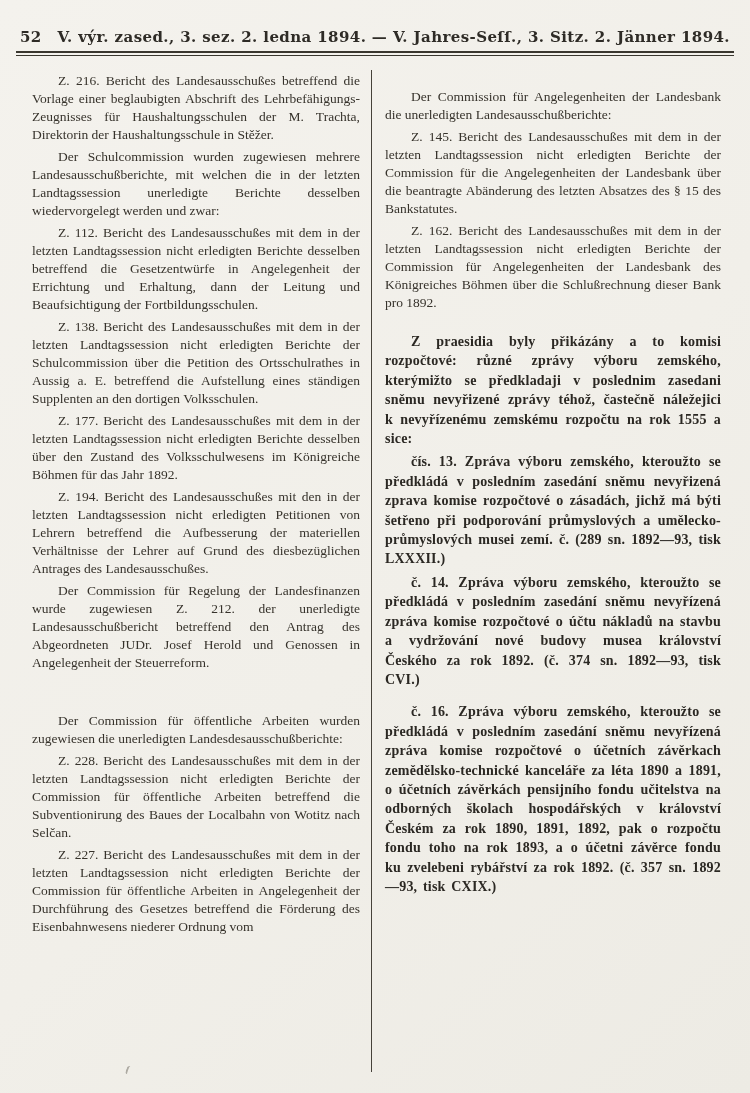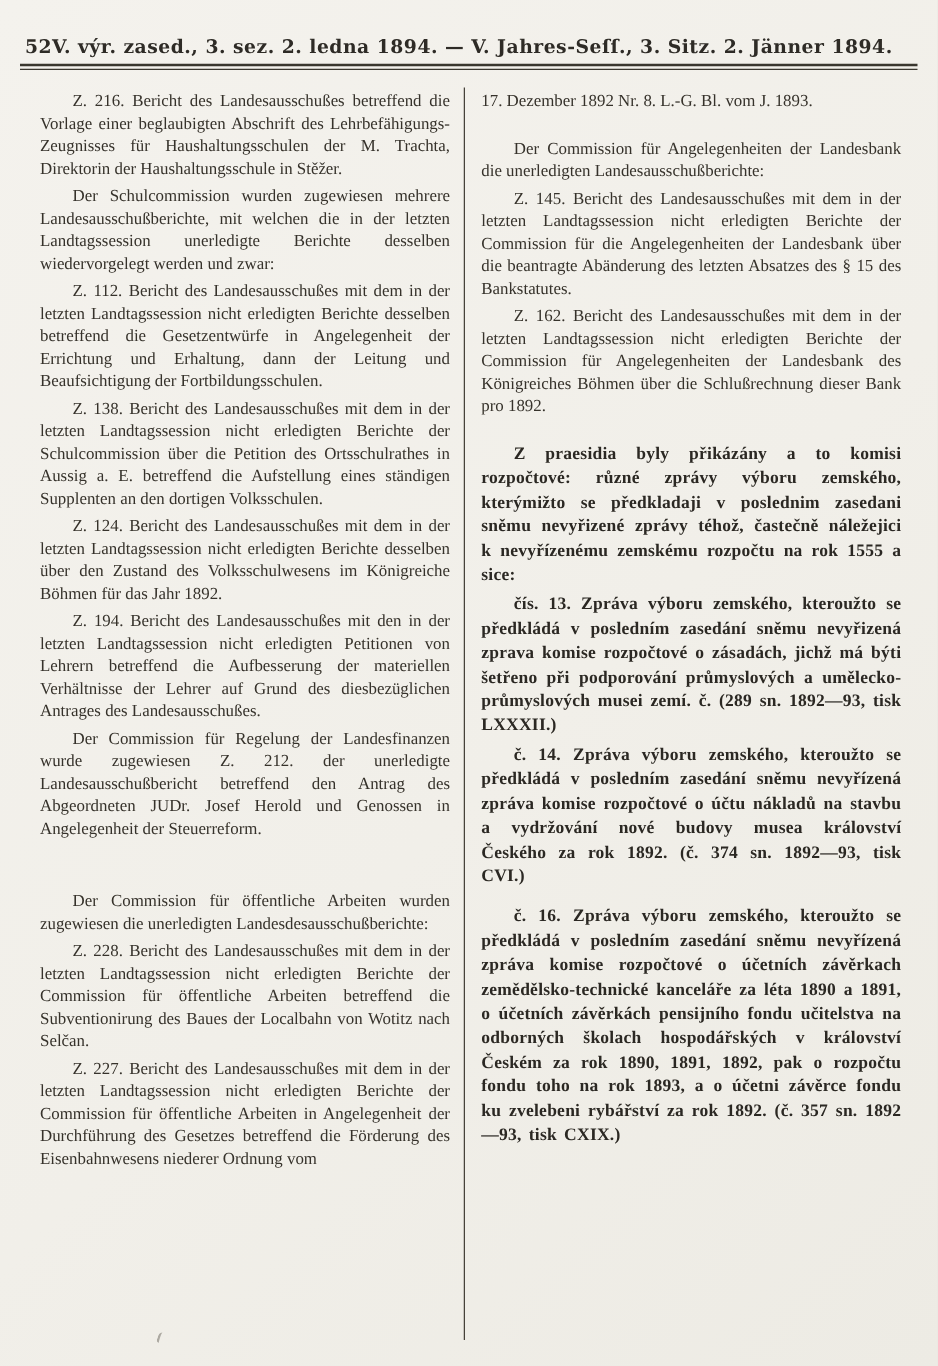--- a/index.html
+++ b/index.html
@@ -11,21 +11,21 @@
   .page {
     position: relative;
     width: 750px; height: 1093px;
     background: linear-gradient(135deg, #f4f2ed 0%, #f1efe9 55%, #edebe4 100%);
     overflow: hidden;
     color: #33302a;
   }
   .header {
     display: flex;
     align-items: center;
-    margin: 28px 36px 0 20px;
+    margin: 28px 20px 0 20px;
     font-size: 15px;
     font-weight: 600;
     letter-spacing: 0.4px;
     color: #2e2b26;
     white-space: nowrap;
   }
   .page-number { width: 58px; text-align: left; font-weight: 700; }
   .header-title { flex: 1; text-align: center; }
   .double-rule {
     margin: 5px 16px 0 16px;
@@ -93,32 +93,31 @@
 
   <div class="double-rule"></div>
 
   <div class="columns">
 
     <div class="col col-left">
       <p class="para">Z. 216. Bericht des Landesausschußes betreffend die Vorlage einer beglaubigten Abschrift des Lehrbefähigungs-Zeugnisses für Haushaltungsschulen der M. Trachta, Direktorin der Haushaltungsschule in Stěžer.</p>
       <p class="para">Der Schulcommission wurden zugewiesen mehrere Landesausschußberichte, mit welchen die in der letzten Landtagssession unerledigte Berichte desselben wiedervorgelegt werden und zwar:</p>
       <p class="para">Z. 112. Bericht des Landesausschußes mit dem in der letzten Landtagssession nicht erledigten Berichte desselben betreffend die Gesetzentwürfe in Angelegenheit der Errichtung und Erhaltung, dann der Leitung und Beaufsichtigung der Fortbildungsschulen.</p>
       <p class="para">Z. 138. Bericht des Landesausschußes mit dem in der letzten Landtagssession nicht erledigten Berichte der Schulcommission über die Petition des Ortsschulrathes in Aussig a. E. betreffend die Aufstellung eines ständigen Supplenten an den dortigen Volksschulen.</p>
-      <p class="para">Z. 124. Bericht des Landesausschußes mit dem in der letzten Landtagssession nicht erledigten Berichte desselben über den Zustand des Volksschulwesens im Königreiche Böhmen für das Jahr 1892.</p>
+      <p class="para">Z. 177. Bericht des Landesausschußes mit dem in der letzten Landtagssession nicht erledigten Berichte desselben über den Zustand des Volksschulwesens im Königreiche Böhmen für das Jahr 1892.</p>
       <p class="para">Z. 194. Bericht des Landesausschußes mit den in der letzten Landtagssession nicht erledigten Petitionen von Lehrern betreffend die Aufbesserung der materiellen Verhältnisse der Lehrer auf Grund des diesbezüglichen Antrages des Landesausschußes.</p>
       <p class="para">Der Commission für Regelung der Landesfinanzen wurde zugewiesen Z. 212. der unerledigte Landesausschußbericht betreffend den Antrag des Abgeordneten JUDr. Josef Herold und Genossen in Angelegenheit der Steuerreform.</p>
       <p class="para gap-lg">Der Commission für öffentliche Arbeiten wurden zugewiesen die unerledigten Landesdesausschußberichte:</p>
       <p class="para">Z. 228. Bericht des Landesausschußes mit dem in der letzten Landtagssession nicht erledigten Berichte der Commission für öffentliche Arbeiten betreffend die Subventionirung des Baues der Localbahn von Wotitz nach Selčan.</p>
       <p class="para">Z. 227. Bericht des Landesausschußes mit dem in der letzten Landtagssession nicht erledigten Berichte der Commission für öffentliche Arbeiten in Angelegenheit der Durchführung des Gesetzes betreffend die Förderung des Eisenbahnwesens niederer Ordnung vom</p>
     </div>
 
     <div class="divider"></div>
 
     <div class="col col-right">
-      <p class="para no-indent">17. Dezember 1892 Nr. 8. L.-G. Bl. vom J. 1893.</p>
       <p class="para gap-md">Der Commission für Angelegenheiten der Landesbank die unerledigten Landesausschußberichte:</p>
       <p class="para">Z. 145. Bericht des Landesausschußes mit dem in der letzten Landtagssession nicht erledigten Berichte der Commission für die Angelegenheiten der Landesbank über die beantragte Abänderung des letzten Absatzes des § 15 des Bankstatutes.</p>
       <p class="para">Z. 162. Bericht des Landesausschußes mit dem in der letzten Landtagssession nicht erledigten Berichte der Commission für Angelegenheiten der Landesbank des Königreiches Böhmen über die Schlußrechnung dieser Bank pro 1892.</p>
       <p class="para cz gap-md">Z praesidia byly přikázány a to komisi rozpočtové: různé zprávy výboru zemského, kterýmižto se předkladaji v poslednim zasedani sněmu nevyřizené zprávy téhož, častečně náležejici k nevyřízenému zemskému rozpočtu na rok 1555 a sice:</p>
       <p class="para cz">čís. 13. Zpráva výboru zemského, kteroužto se předkládá v posledním zasedání sněmu nevyřizená zprava komise rozpočtové o zásadách, jichž má býti šetřeno při podporování průmyslových a umělecko-průmyslových musei zemí. č. (289 sn. 1892—93, tisk LXXXII.)</p>
       <p class="para cz">č. 14. Zpráva výboru zemského, kteroužto se předkládá v posledním zasedání sněmu nevyřízená zpráva komise rozpočtové o účtu nákladů na stavbu a vydržování nové budovy musea království Českého za rok 1892. (č. 374 sn. 1892—93, tisk CVI.)</p>
       <p class="para cz gap-sm">č. 16. Zpráva výboru zemského, kteroužto se předkládá v posledním zasedání sněmu nevyřízená zpráva komise rozpočtové o účetních závěrkach zemědělsko-technické kanceláře za léta 1890 a 1891, o účetních závěrkách pensijního fondu učitelstva na odborných školach hospodářských v království Českém za rok 1890, 1891, 1892, pak o rozpočtu fondu toho na rok 1893, a o účetni závěrce fondu ku zvelebeni rybářství za rok 1892. (č. 357 sn. 1892—93, tisk CXIX.)</p>
     </div>
 
   </div>

